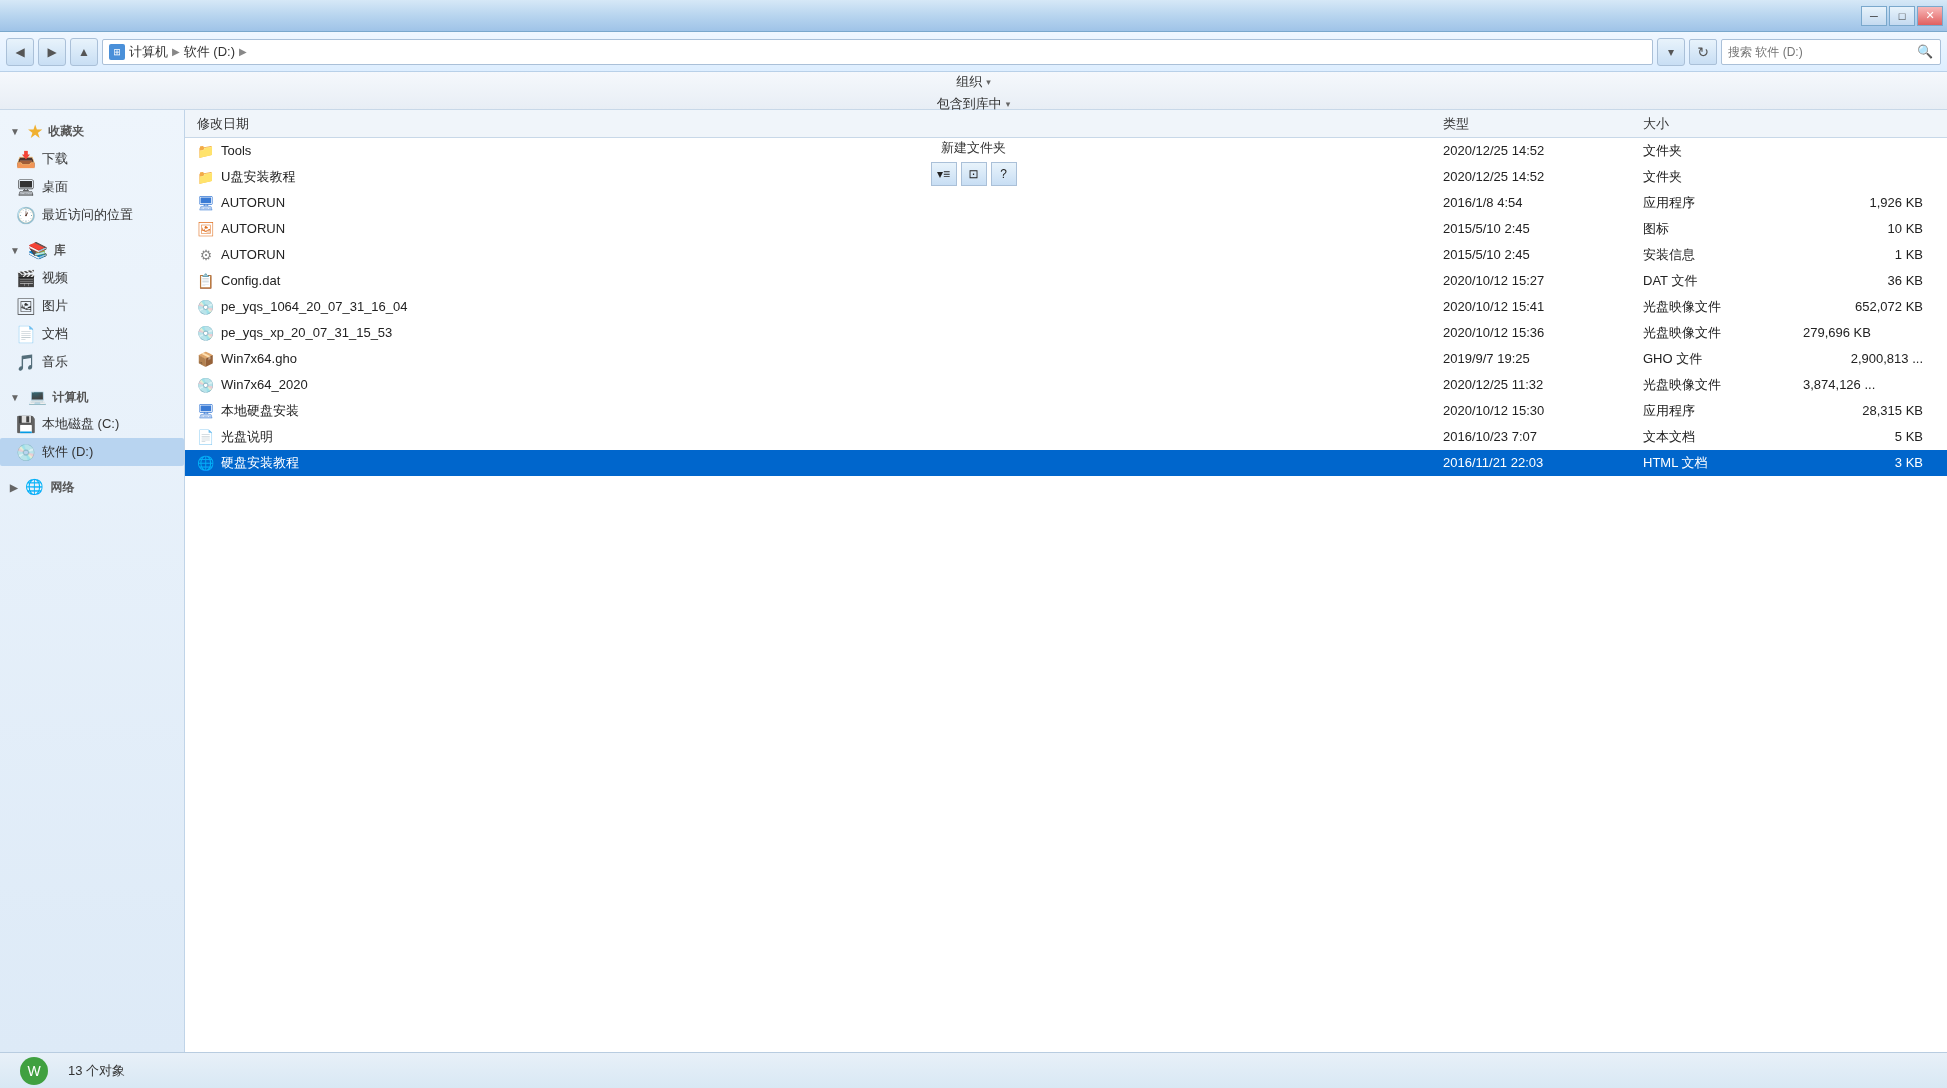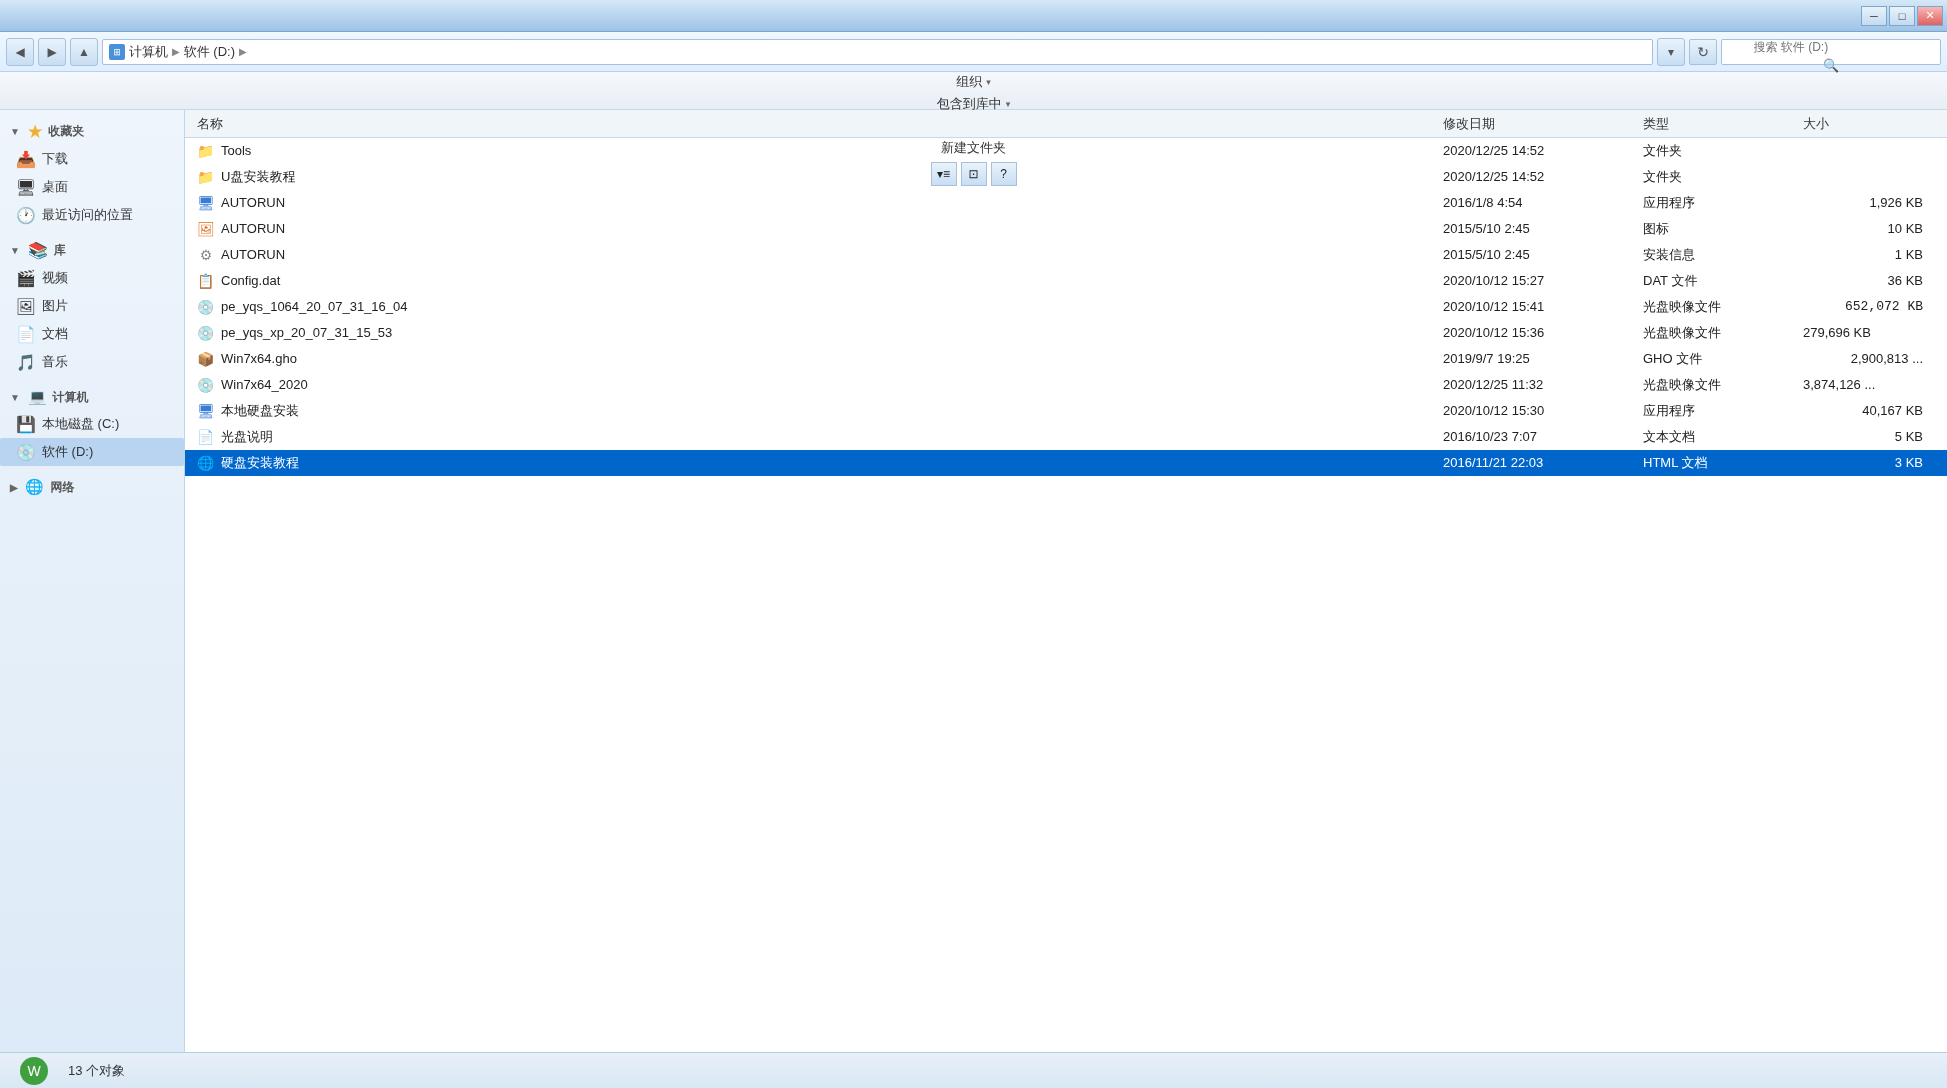--- a/index.html
+++ b/index.html
@@ -107,21 +107,20 @@
     .search-bar {
       width: 220px;
       height: 26px;
       border: 1px solid #aac0d8;
       background: #fff;
       display: flex;
       align-items: center;
       padding: 0 6px;
       gap: 4px;
       border-radius: 2px;
-      flex-direction: column;
     }
     .search-input {
       border: none;
       outline: none;
       flex: 1;
       font-size: 12px;
       color: #888;
       background: transparent;
       font-family: inherit;
     }
@@ -435,21 +434,20 @@
       <span class="expand-arrow">▶</span>
       <span style="color:#4488cc;font-size:15px;">🌐</span>
       <span>网络</span>
     </div>
 
   </div>
 
   <div class="file-list-area">
 
     <div class="file-list-header">
-      <div class="col-header">名称</div>
       <div class="col-header">修改日期</div>
       <div class="col-header">类型</div>
       <div class="col-header">大小</div>
     </div>
 
     <div class="file-list-body" id="file-list-body">
     <div class="file-row">
     <div class="file-name-cell">
       <span class="file-icon" style="color:#f0c040">📁</span>
       <span>Tools</span>
@@ -503,21 +501,21 @@
     <div class="file-cell">DAT 文件</div>
     <div class="file-cell" style="text-align:right;padding-right:16px;">36 KB</div>
   </div>
         <div class="file-row">
     <div class="file-name-cell">
       <span class="file-icon" style="color:#888">💿</span>
       <span>pe_yqs_1064_20_07_31_16_04</span>
     </div>
     <div class="file-cell">2020/10/12 15:41</div>
     <div class="file-cell">光盘映像文件</div>
-    <div class="file-cell" style="text-align:right;padding-right:16px;font-family:Liberation Mono, monospace;">652,072 KB</div>
+    <div class="file-cell" style="text-align:right;padding-right:16px;">652,072 KB</div>
   </div>
         <div class="file-row">
     <div class="file-name-cell">
       <span class="file-icon" style="color:#888">💿</span>
       <span>pe_yqs_xp_20_07_31_15_53</span>
     </div>
     <div class="file-cell">2020/10/12 15:36</div>
     <div class="file-cell">光盘映像文件</div>
     <div class="file-cell" style="text-align:left;padding-right:16px;">279,696 KB</div>
   </div>
@@ -539,21 +537,21 @@
     <div class="file-cell">光盘映像文件</div>
     <div class="file-cell" style="text-align:left;padding-right:16px;">3,874,126 ...</div>
   </div>
         <div class="file-row">
     <div class="file-name-cell">
       <span class="file-icon" style="color:#3a7bd5">🖥</span>
       <span>本地硬盘安装</span>
     </div>
     <div class="file-cell">2020/10/12 15:30</div>
     <div class="file-cell">应用程序</div>
-    <div class="file-cell" style="text-align:right;padding-right:16px;">40,167 KB</div>
+    <div class="file-cell" style="text-align:right;padding-right:16px;">28,315 KB</div>
   </div>
         <div class="file-row">
     <div class="file-name-cell">
       <span class="file-icon" style="color:#888">📄</span>
       <span>光盘说明</span>
     </div>
     <div class="file-cell">2016/10/23 7:07</div>
     <div class="file-cell">文本文档</div>
     <div class="file-cell" style="text-align:right;padding-right:16px;">5 KB</div>
   </div>

